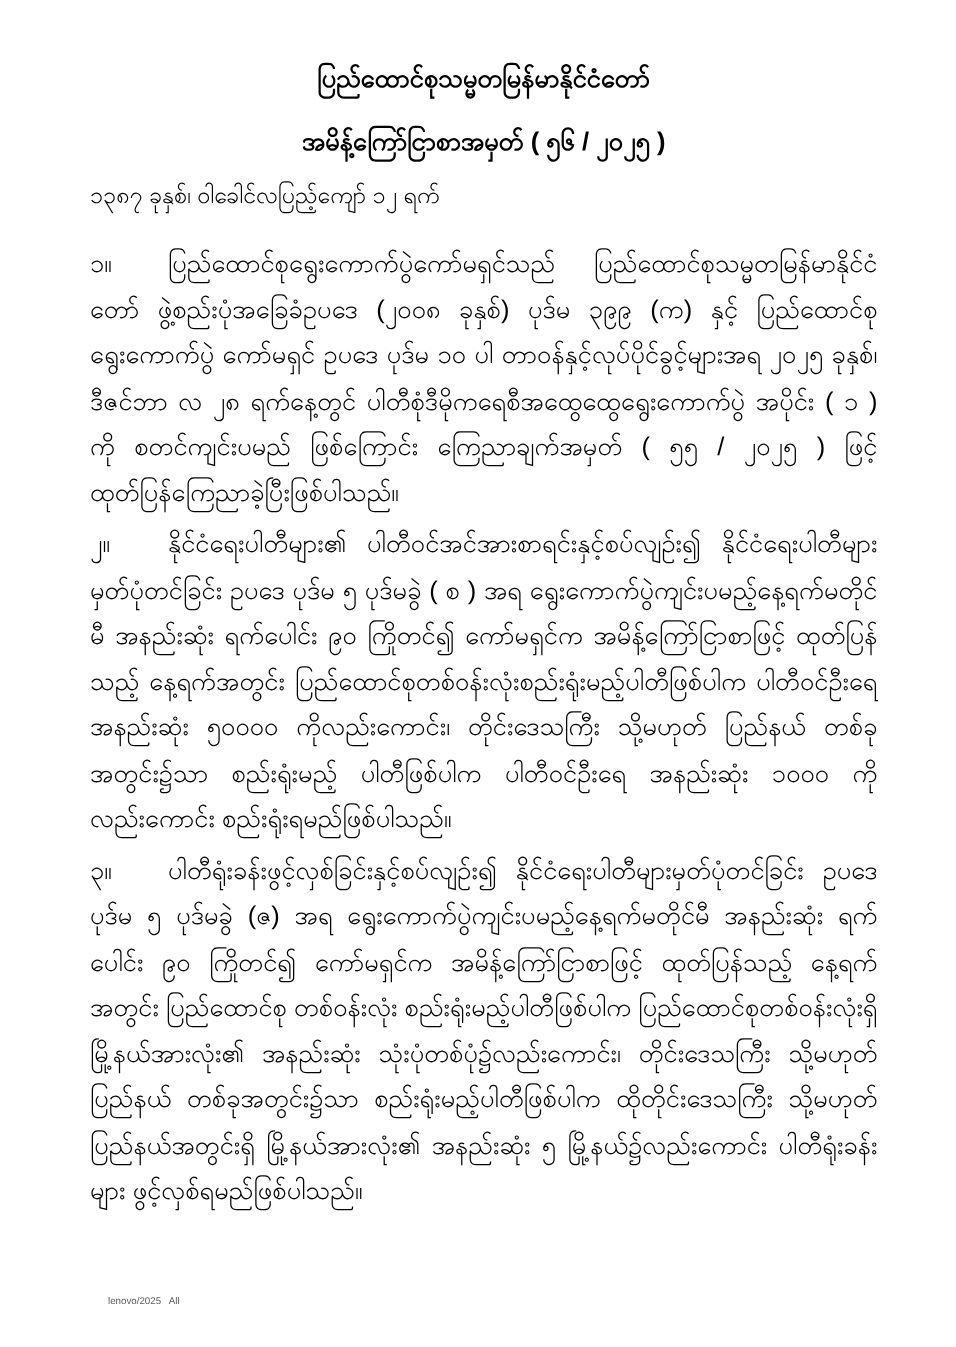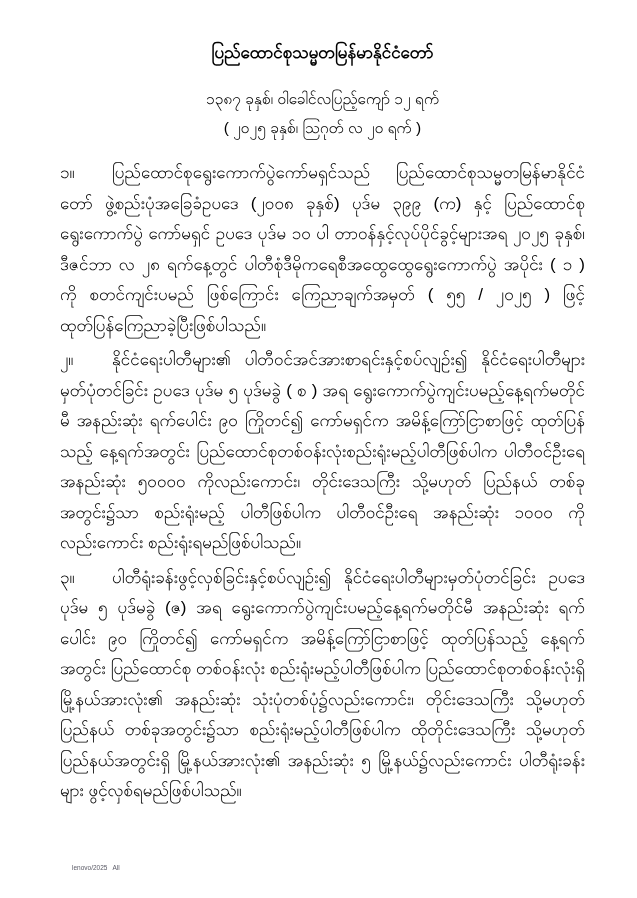--- a/index.html
+++ b/index.html
@@ -24,21 +24,20 @@
   .doc-header .hline {
     font-weight: bold;
     font-size: 17px;
     line-height: 22px;
     margin-bottom: 20px;
   }
   .doc-header .hline.notif {
     margin-bottom: 10px;
   }
   .date-block {
-    text-align: center;
     font-size: 15.5px;
   }
   .date-block .dline {
     line-height: 29px;
   }
   .doc-title {
     text-align: center;
     font-weight: bold;
     font-size: 16.5px;
     margin-top: 8px;
@@ -68,25 +67,25 @@
     white-space: pre;
   }
 </style>
 </head>
 <body>
 
 <div class="page">
 
   <div class="doc-header">
     <div class="hline">ပြည်ထောင်စုသမ္မတမြန်မာနိုင်ငံတော်</div>
+    <div class="hline notif">အမိန့်ကြော်ငြာစာအမှတ် ( ၅၆ / ၂၀၂၅ )</div>
   </div>
 
   <div class="date-block">
     <div class="dline">၁၃၈၇ ခုနှစ်၊ ဝါခေါင်လပြည့်ကျော် ၁၂ ရက်</div>
-    <div class="dline">( ၂၀၂၅ ခုနှစ်၊ ဩဂုတ် လ ၂၀ ရက် )</div>
   </div>
 
 
   <div class="body-text">
     <p class="para"><span class="num">၁။</span><span>ပြည်ထောင်စုရွေးကောက်ပွဲကော်မရှင်သည် ပြည်ထောင်စုသမ္မတမြန်မာနိုင်ငံတော် ဖွဲ့စည်းပုံအခြေခံဥပဒေ (၂၀၀၈ ခုနှစ်) ပုဒ်မ ၃၉၉ (က) နှင့် ပြည်ထောင်စုရွေးကောက်ပွဲ ကော်မရှင် ဥပဒေ ပုဒ်မ ၁၀ ပါ တာဝန်နှင့်လုပ်ပိုင်ခွင့်များအရ ၂၀၂၅ ခုနှစ်၊ ဒီဇင်ဘာ လ ၂၈ ရက်နေ့တွင် ပါတီစုံဒီမိုကရေစီအထွေထွေရွေးကောက်ပွဲ အပိုင်း ( ၁ ) ကို စတင်ကျင်းပမည် ဖြစ်ကြောင်း ကြေညာချက်အမှတ် ( ၅၅ / ၂၀၂၅ ) ဖြင့် ထုတ်ပြန်ကြေညာခဲ့ပြီးဖြစ်ပါသည်။</span></p>
     <p class="para"><span class="num">၂။</span><span>နိုင်ငံရေးပါတီများ၏ ပါတီဝင်အင်အားစာရင်းနှင့်စပ်လျဉ်း၍ နိုင်ငံရေးပါတီများ မှတ်ပုံတင်ခြင်း ဥပဒေ ပုဒ်မ ၅ ပုဒ်မခွဲ ( စ ) အရ ရွေးကောက်ပွဲကျင်းပမည့်နေ့ရက်မတိုင်မီ အနည်းဆုံး ရက်ပေါင်း ၉၀ ကြိုတင်၍ ကော်မရှင်က အမိန့်ကြော်ငြာစာဖြင့် ထုတ်ပြန်သည့် နေ့ရက်အတွင်း ပြည်ထောင်စုတစ်ဝန်းလုံးစည်းရုံးမည့်ပါတီဖြစ်ပါက ပါတီဝင်ဦးရေ အနည်းဆုံး ၅၀၀၀၀ ကိုလည်းကောင်း၊ တိုင်းဒေသကြီး သို့မဟုတ် ပြည်နယ် တစ်ခုအတွင်း၌သာ စည်းရုံးမည့် ပါတီဖြစ်ပါက ပါတီဝင်ဦးရေ အနည်းဆုံး ၁၀၀၀ ကိုလည်းကောင်း စည်းရုံးရမည်ဖြစ်ပါသည်။</span></p>
     <p class="para"><span class="num">၃။</span><span>ပါတီရုံးခန်းဖွင့်လှစ်ခြင်းနှင့်စပ်လျဉ်း၍ နိုင်ငံရေးပါတီများမှတ်ပုံတင်ခြင်း ဥပဒေ ပုဒ်မ ၅ ပုဒ်မခွဲ (ဇ) အရ ရွေးကောက်ပွဲကျင်းပမည့်နေ့ရက်မတိုင်မီ အနည်းဆုံး ရက်ပေါင်း ၉၀ ကြိုတင်၍ ကော်မရှင်က အမိန့်ကြော်ငြာစာဖြင့် ထုတ်ပြန်သည့် နေ့ရက်အတွင်း ပြည်ထောင်စု တစ်ဝန်းလုံး စည်းရုံးမည့်ပါတီဖြစ်ပါက ပြည်ထောင်စုတစ်ဝန်းလုံးရှိ မြို့နယ်အားလုံး၏ အနည်းဆုံး သုံးပုံတစ်ပုံ၌လည်းကောင်း၊ တိုင်းဒေသကြီး သို့မဟုတ် ပြည်နယ် တစ်ခုအတွင်း၌သာ စည်းရုံးမည့်ပါတီဖြစ်ပါက ထိုတိုင်းဒေသကြီး သို့မဟုတ် ပြည်နယ်အတွင်းရှိ မြို့နယ်အားလုံး၏ အနည်းဆုံး ၅ မြို့နယ်၌လည်းကောင်း ပါတီရုံးခန်းများ ဖွင့်လှစ်ရမည်ဖြစ်ပါသည်။</span></p>
   </div>
 
   <div class="page-footer">lenovo/2025   All</div>

